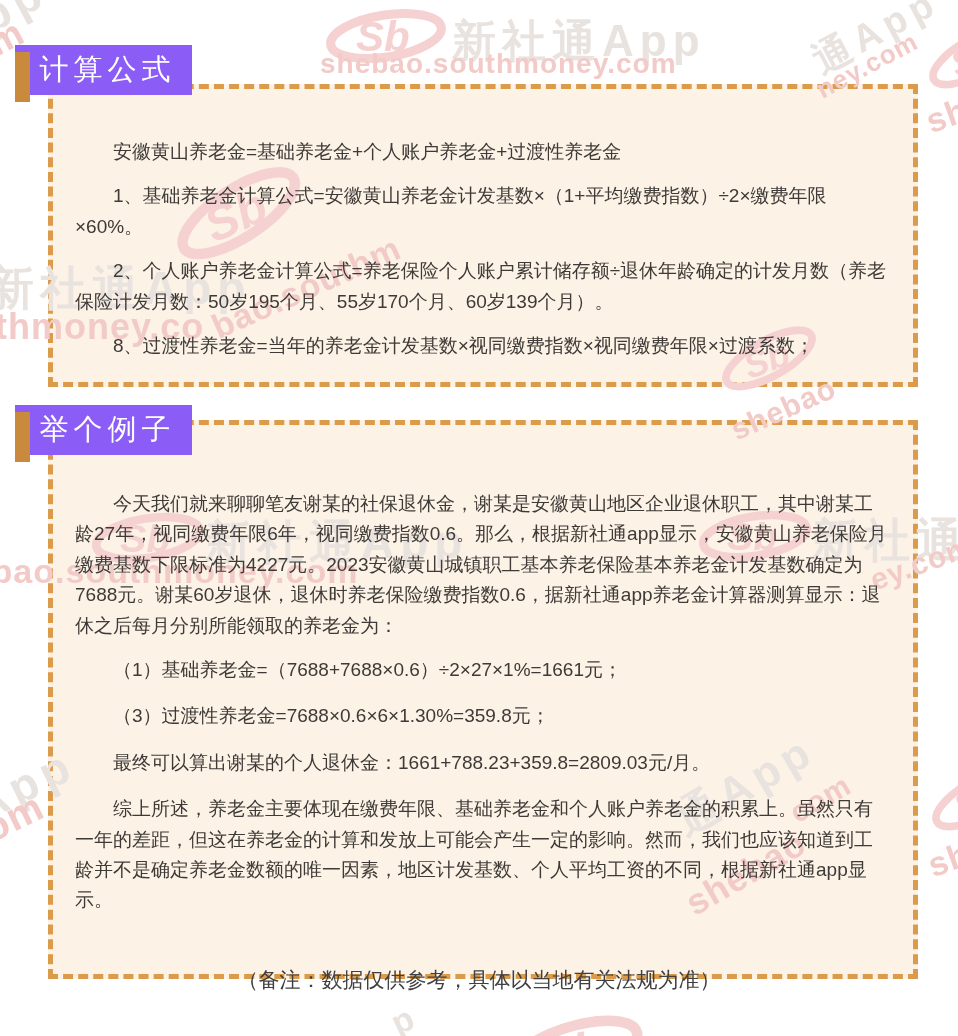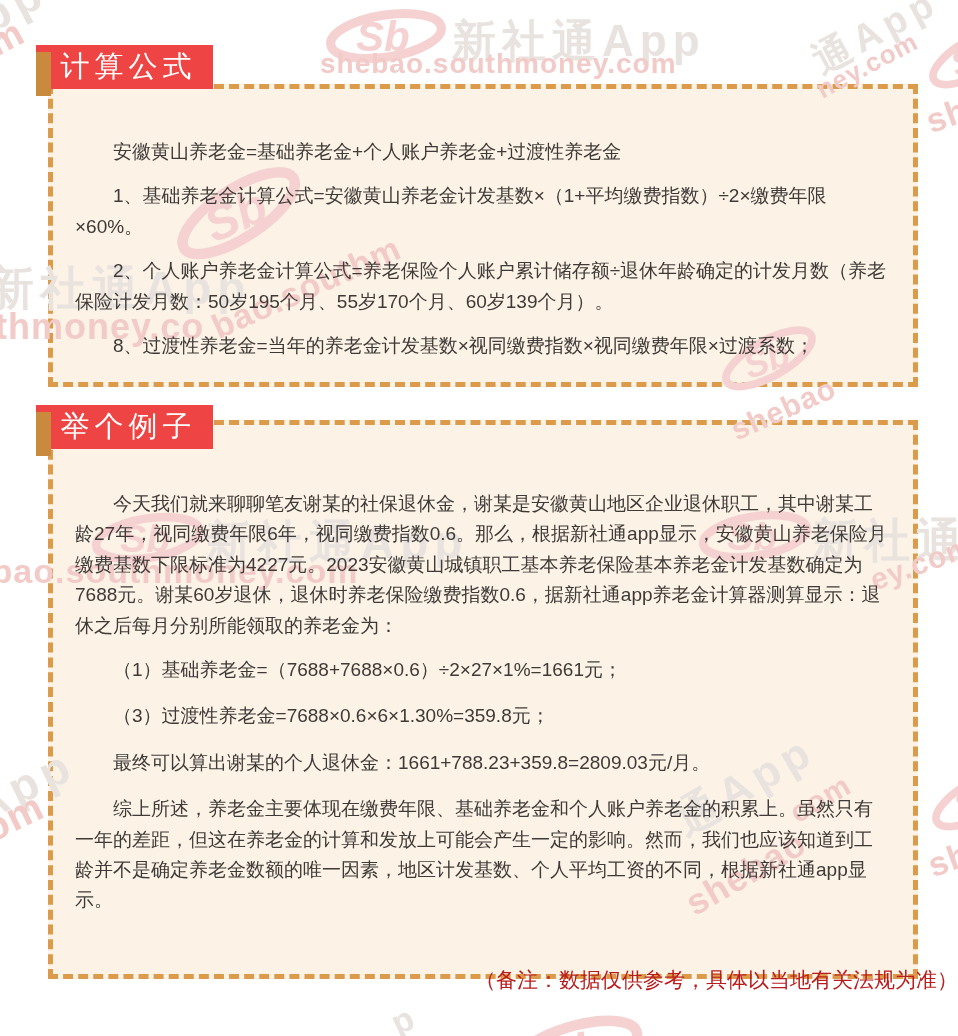--- a/index.html
+++ b/index.html
@@ -2,21 +2,21 @@
 <html><head>
 <meta charset="utf-8">
 <style>
   html,body{margin:0;padding:0;background:#fff;}
   .stage{
     position:relative;width:958px;height:1036px;background:#ffffff;overflow:hidden;
     font-family:"Liberation Sans","DejaVu Sans",sans-serif;
   }
   
   .tab{
-    position:absolute;left:36px;width:177px;height:44px;background:#ef4444;z-index:4;
+    position:absolute;left:15px;width:177px;height:50px;background:#8b5cf6;z-index:4;
     color:#ffffff;font-size:29px;letter-spacing:5px;font-weight:500;
     display:flex;align-items:center;justify-content:center;padding-left:8px;box-sizing:border-box;
   }
   .tab::before{
     content:"";position:absolute;left:0;top:7px;height:100%;width:15px;background:#c98a3d;
   }
   .tab1{top:45px}
   .tab2{top:405px}
   
   .panel{
@@ -25,22 +25,22 @@
   }
   .panel1{top:84px;height:303px;padding-top:48px}
   .panel2{top:420px;height:559px;padding-top:64px}
   .panel p{
     position:relative;z-index:3;margin:0 0 14px;text-indent:2em;
     font-size:19px;line-height:1.6;color:#3e3a37;
   }
   .panel p.item{margin-bottom:16px}
   
   .footer{
-    position:absolute;left:0;top:966px;width:100%;text-align:right;
-    color:#b91c1c;font-size:21px;z-index:3;
+    position:absolute;left:0;top:966px;width:100%;text-align:center;
+    color:#404040;font-size:21px;z-index:3;
   }
   
   .wm{position:absolute;z-index:2;white-space:nowrap;font-weight:bold;pointer-events:none;}
   .wm-grey{color:#e9e3df;letter-spacing:6px;}
   .wm-pink{color:#f2cac7;letter-spacing:1px;}
   .wm-logo{color:#f5d2d1;}
   .wm-logo svg text{letter-spacing:0;}
 </style>
 </head>
 <body>

